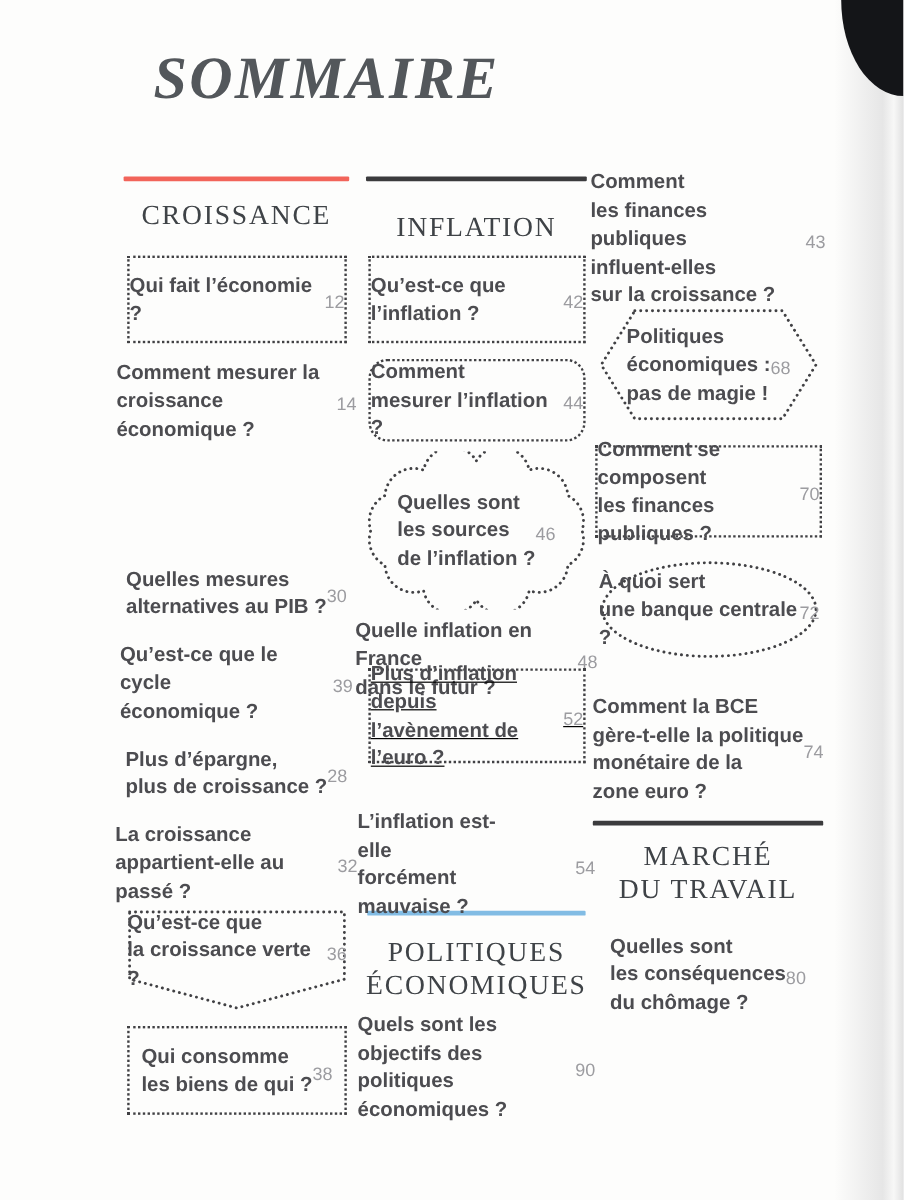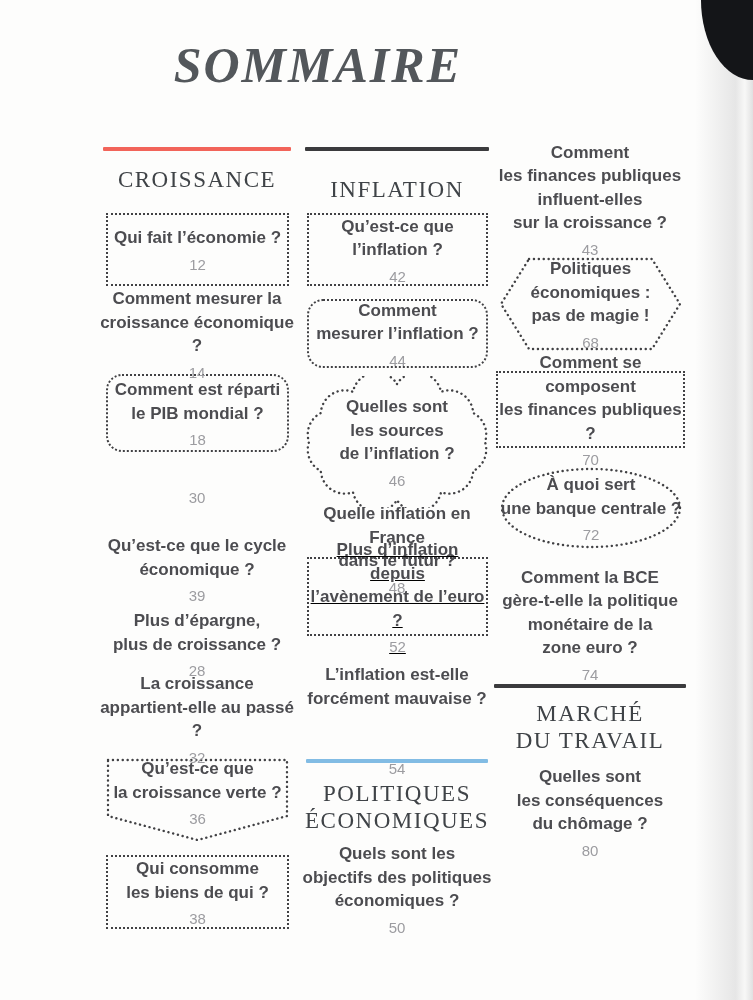--- a/index.html
+++ b/index.html
@@ -5,38 +5,37 @@
   html,body { margin:0; padding:0; background:#e9e9e9; }
   .page {
     position:relative;
     width:753px; height:1000px;
     background:#fdfdfc;
     overflow:hidden;
     font-family:"Liberation Sans", sans-serif;
   }
   .title {
     position:absolute; left:128px; top:36px; width:334px; margin:0;
-    text-align:right;
+    text-align:left;
     font-family:"Liberation Serif", serif;
     font-style:italic; font-weight:700; font-size:50px;
     letter-spacing:2px; color:#53575b;
   }
   .rule { position:absolute; height:4px; border-radius:1px; }
   .section-heading {
     position:absolute; margin:0;
     font-family:"Liberation Serif", serif;
     font-weight:400; font-size:23px; line-height:27px;
     letter-spacing:1.5px; color:#3f4347;
     text-align:center; white-space:pre-line;
   }
   .entry {
     position:absolute; box-sizing:border-box;
-    display:flex; flex-direction:column;
+    display:flex; flex-direction:row;
     align-items:center; justify-content:center;
-    text-align:center;
   }
   .entry .t {
     position:relative; z-index:1;
     font-weight:bold; font-size:17px; line-height:23.5px;
     color:#4c4c50; white-space:pre-line;
   }
   .entry .p {
     position:relative; z-index:1;
     font-weight:400; font-size:15px; line-height:16px;
     color:#9c9ca0; margin-top:7px;
@@ -74,27 +73,24 @@
     <div class="t">Qui fait l’économie ?</div>
     <div class="p">12</div>
   </div>
 
   <div class="entry" style="left:97px;top:299px;width:200px;height:70px;">
     <div class="t">Comment mesurer la
 croissance économique ?</div>
     <div class="p">14</div>
   </div>
 
-  <div class="entry frame-rounded" style="left:106px;top:374px;width:183px;height:78px;">
-    <div class="t">Comment est réparti
-le PIB mondial ?</div>
-    <div class="p">18</div>
-  </div>
 
   <div class="entry" style="left:100px;top:459px;width:194px;height:70px;">
+    <div class="t">Quelles mesures
+alternatives au PIB ?</div>
     <div class="p">30</div>
   </div>
 
   <div class="entry" style="left:100px;top:534px;width:194px;height:70px;">
     <div class="t">Qu’est-ce que le cycle
 économique ?</div>
     <div class="p">39</div>
   </div>
 
   <div class="entry" style="left:100px;top:609px;width:194px;height:70px;">
@@ -170,21 +166,21 @@
   </div>
 
   <div class="rule" style="left: 306px; top: 759px; width: 182px; background-color: rgb(130, 188, 228);"></div>
   <h2 class="section-heading" style="left:296px;top:780px;width:202px;">POLITIQUES
 ÉCONOMIQUES</h2>
 
   <div class="entry" style="left:298px;top:843px;width:198px;height:92px;">
     <div class="t">Quels sont les
 objectifs des politiques
 économiques ?</div>
-    <div class="p">50</div>
+    <div class="p">90</div>
   </div>
 
   <div class="entry" style="left:492px;top:143px;width:196px;height:112px;">
     <div class="t">Comment
 les finances publiques
 influent-elles
 sur la croissance ?</div>
     <div class="p">43</div>
   </div>
 

